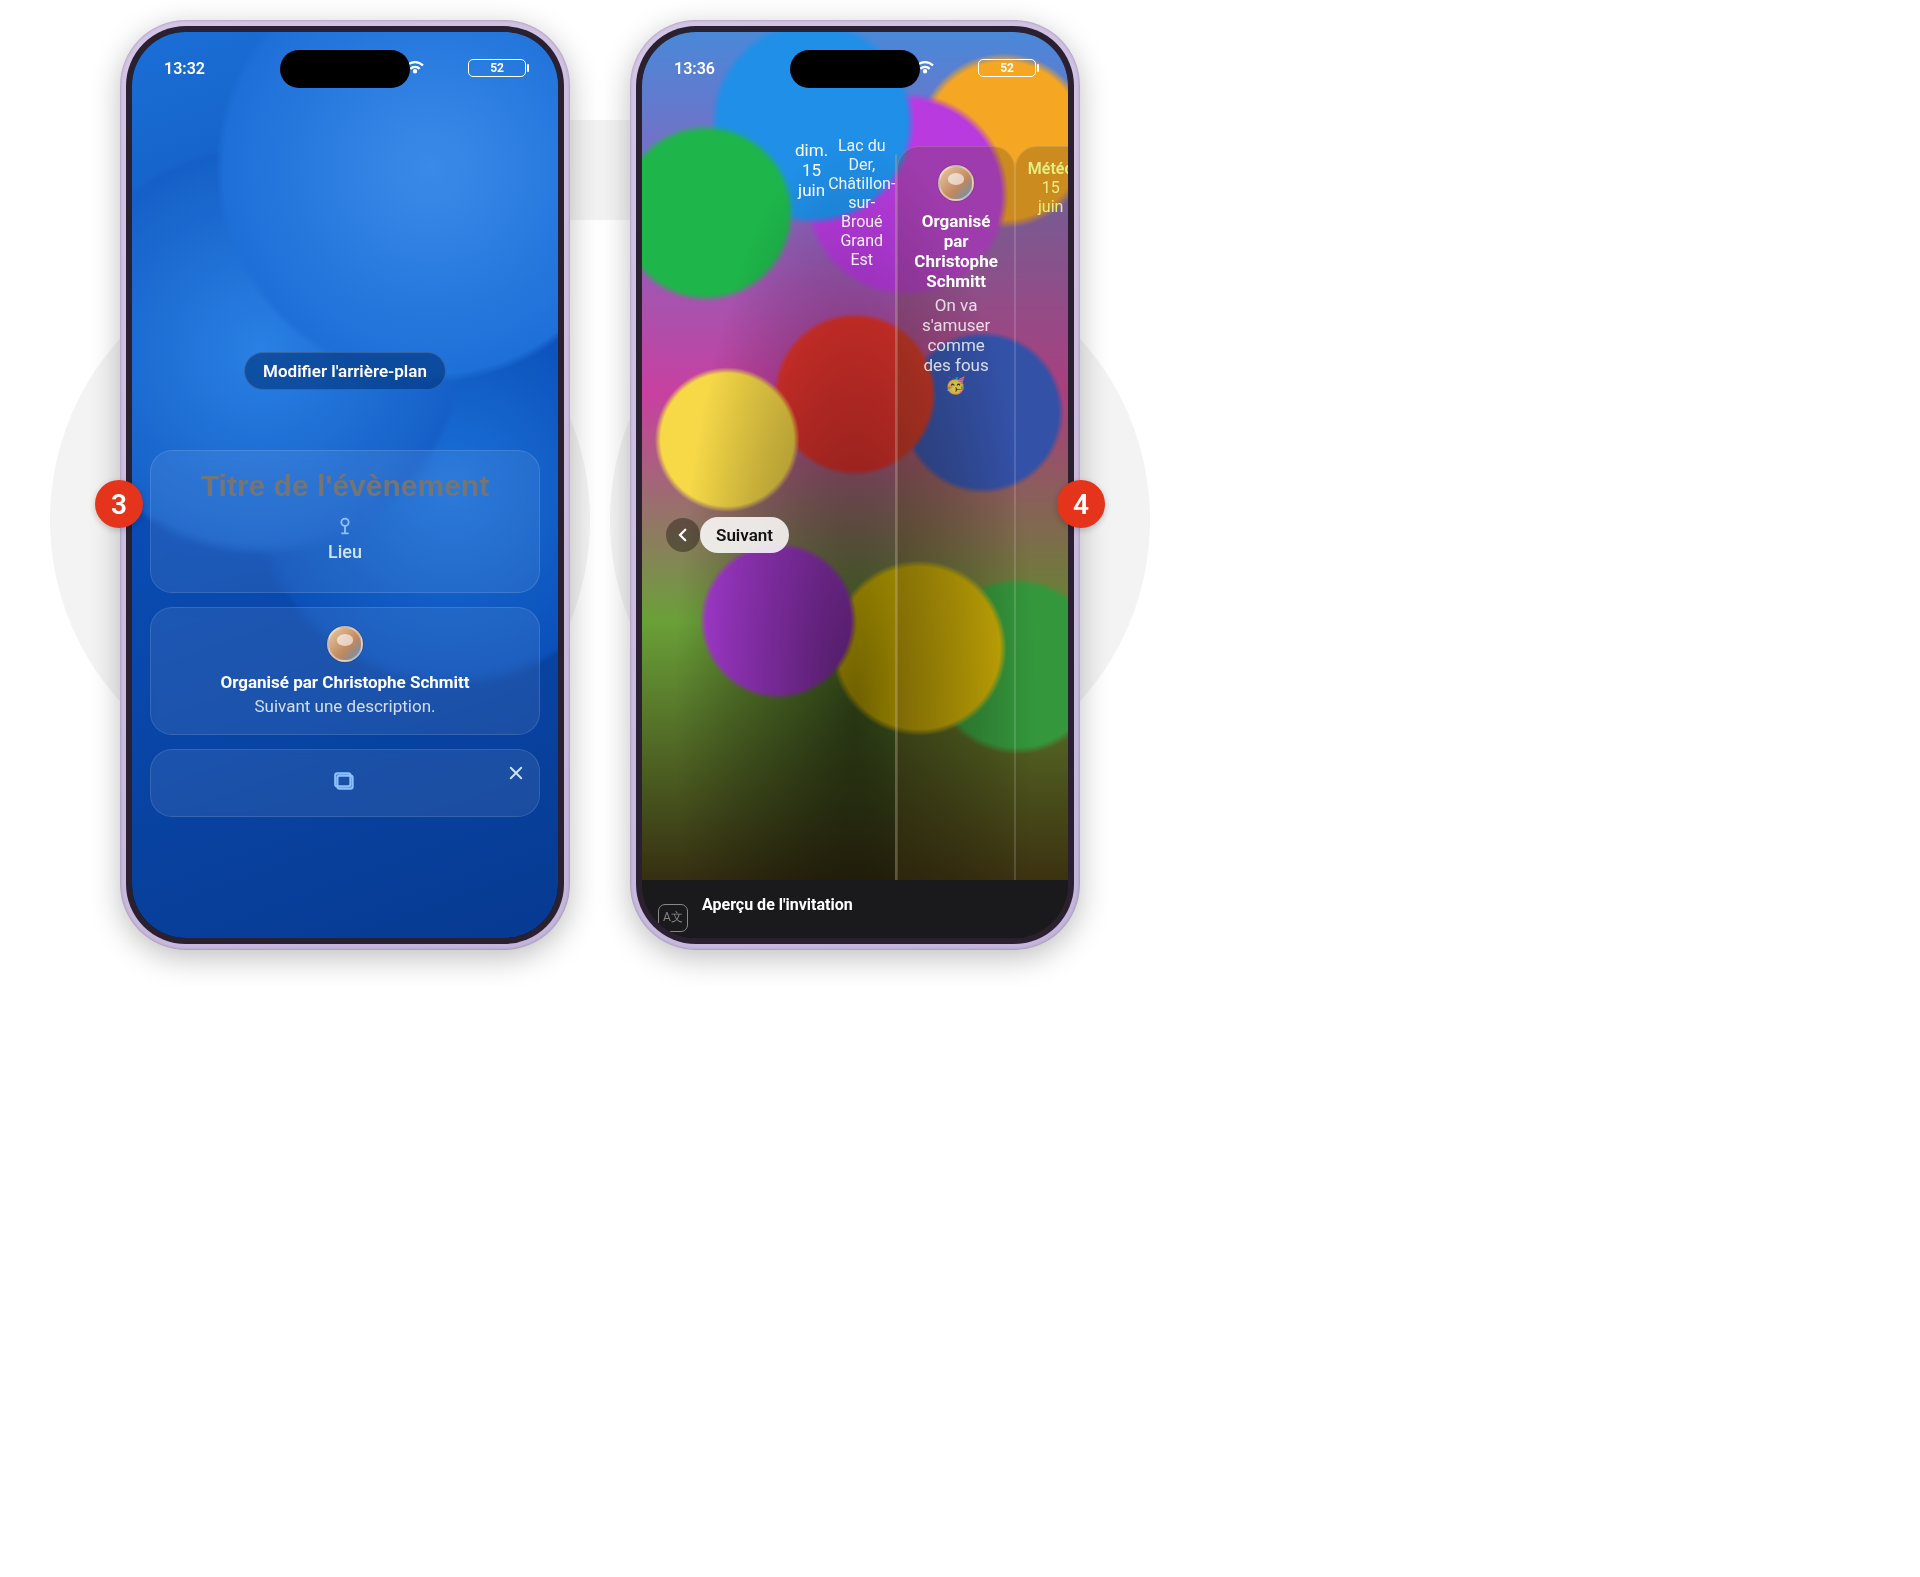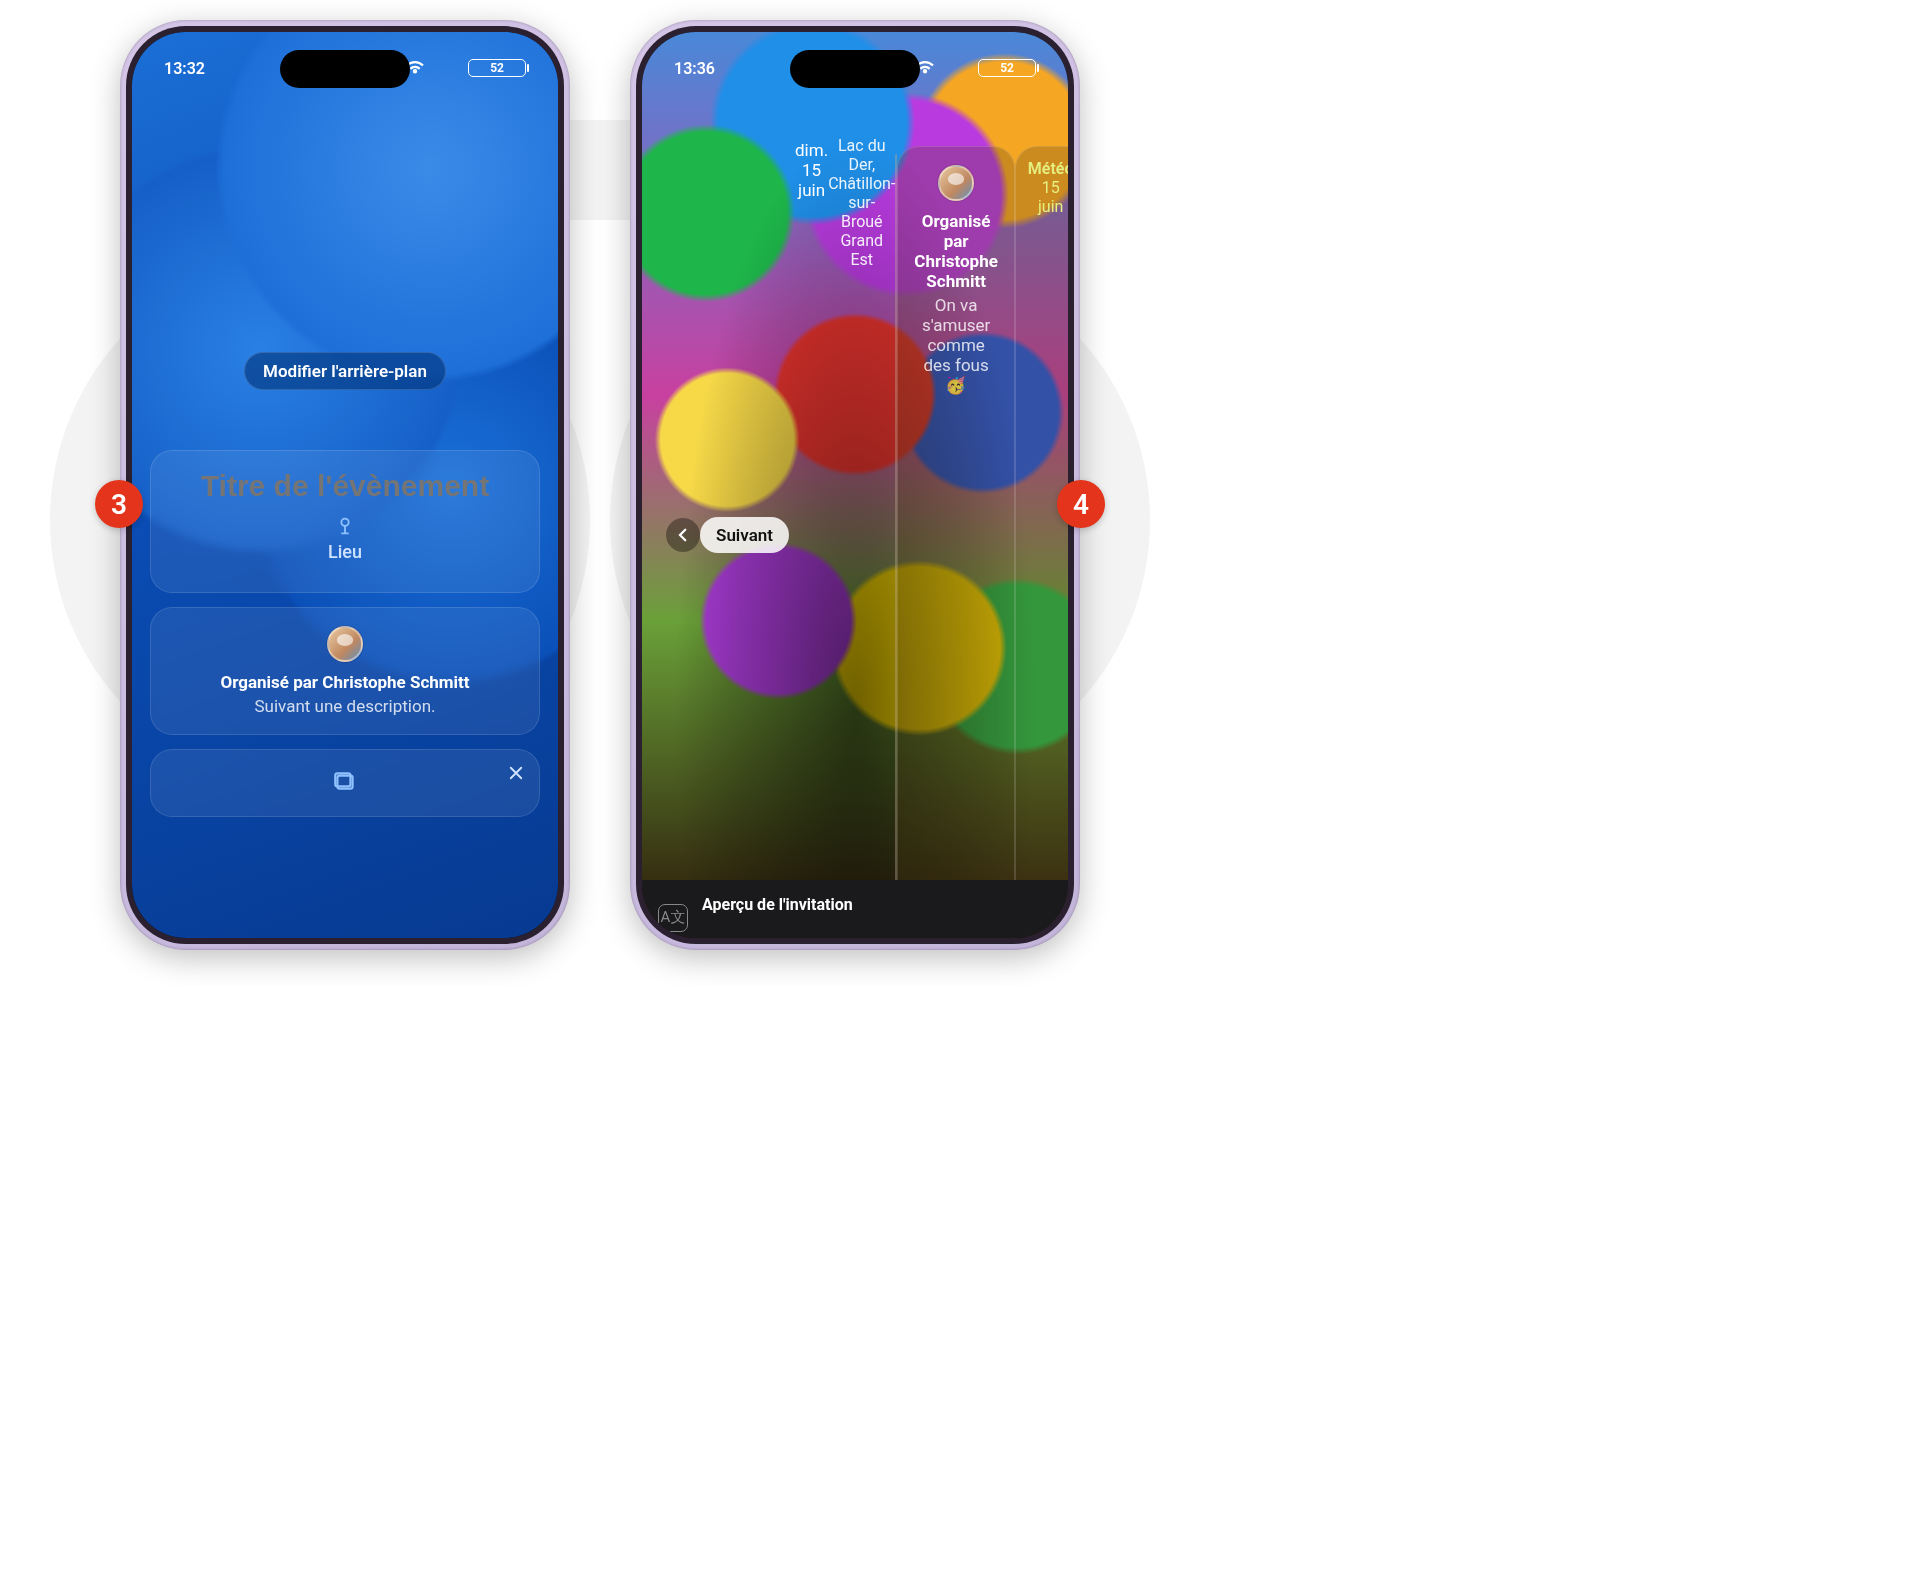--- a/index.html
+++ b/index.html
@@ -207,21 +207,21 @@
   .info-panel{
     position:absolute; left:0; right:0; bottom:0;
     background:#1a1a1c; color:#c8c8cc;
     padding:14px 18px 18px 60px;
     font-size:14px; line-height:1.4;
   }
   .info-panel .title{ color:#fff; font-weight:700; font-size:16px; margin-bottom:4px;}
   .info-icon{
     position:absolute; left:16px; top:24px;
     width:30px;height:28px;border:1.5px solid #888;border-radius:7px;
-    display:flex;align-items:center;justify-content:center;font-size:15px;color:#888;
+    display:flex;align-items:center;justify-content:center;font-size:12px;color:#888;
   }
   .sicon{width:22px;height:22px;}
 </style>
 </head>
 <body>
 
 <div class="bg-circle left"></div>
 <div class="bg-circle right"></div>
 <div class="bg-bar"></div>
 

